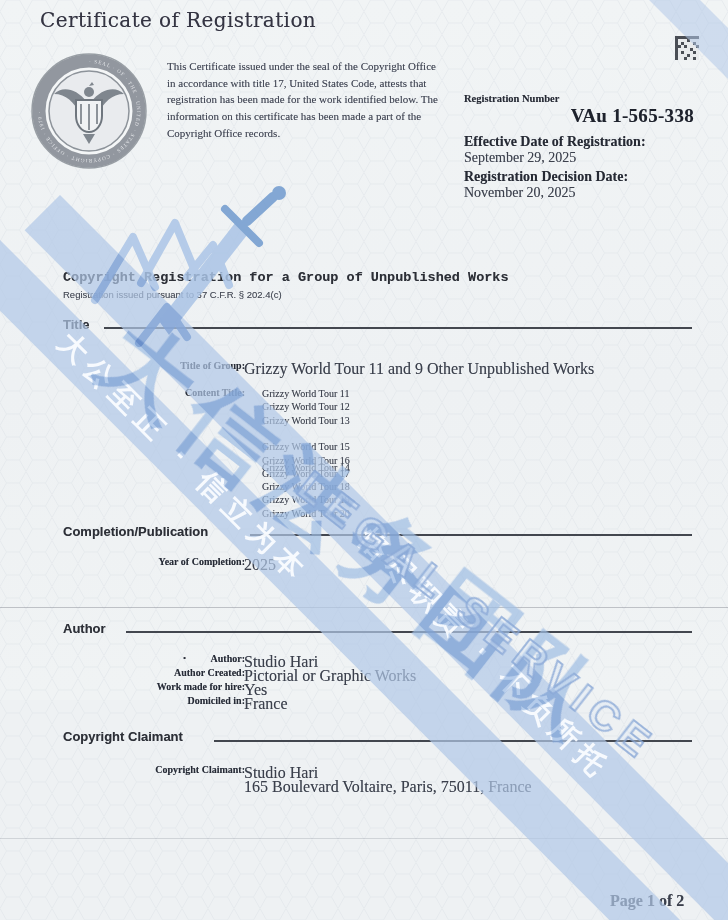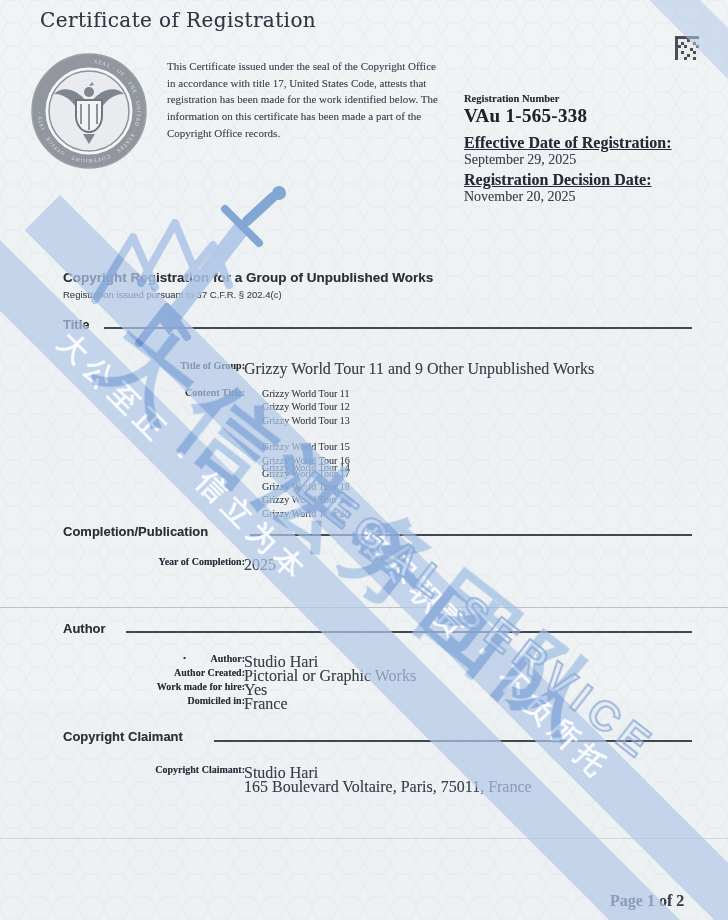--- a/index.html
+++ b/index.html
@@ -7,27 +7,27 @@
   .page{position:absolute;inset:0;width:728px;height:700px;background:linear-gradient(180deg,#f1f4f5 0%,#eef1f3 55%,#f0f3f4 100%);}
   .texture{position:absolute;left:0;top:0;z-index:1;opacity:.5;}
   .content{position:absolute;inset:0;z-index:10;color:#363b47;}
   .content *{text-shadow:0 0 .6px rgba(70,75,90,.45);}
 
   .doc-title{position:absolute;left:40px;top:8px;font-family:"DejaVu Serif",serif;font-size:20px;letter-spacing:.4px;color:#343442;}
   .intro{position:absolute;left:167px;top:58px;width:278px;font-size:11px;line-height:1.52;color:#414654;}
 
   .regblock{position:absolute;left:464px;top:93px;width:230px;}
   .reg-label{font-size:10.5px;font-weight:bold;color:#262a34;}
-  .reg-number{font-size:19px;font-weight:bold;color:#1e222c;margin:1px 0 7px 0;letter-spacing:.3px;}
-  .reg-sub-label{font-size:16px;font-weight:bold;color:#262a34;margin-top:3px;text-decoration:underline;}
+  .reg-number{font-size:19px;font-weight:bold;color:#1e222c;margin:1px 0 7px 0;letter-spacing:.3px;text-align:right;}
+  .reg-sub-label{font-size:14px;font-weight:bold;color:#262a34;margin-top:3px;}
   .reg-sub-val{font-size:14px;color:#3c414d;}
 
   .qr{position:absolute;left:675px;top:36px;}
 
-  .main-heading{position:absolute;left:63px;top:270px;font-family:Liberation Sans, sans-serif;font-weight:bold;font-size:13.5px;color:#2c2f36;}
+  .main-heading{position:absolute;left:63px;top:270px;font-family:Liberation Mono, monospace;font-weight:bold;font-size:13.5px;color:#2c2f36;}
   .sub-heading{position:absolute;left:63px;top:289px;font-family:"Liberation Sans",sans-serif;font-size:9.5px;color:#464b56;}
 
   .sec-head{position:absolute;font-family:"Liberation Sans",sans-serif;font-weight:bold;font-size:13px;color:#2c2f36;}
   .rule{position:absolute;height:2px;background:#43474f;}
 
   .lbl{position:absolute;left:40px;width:205px;text-align:right;font-size:10px;font-weight:bold;color:#262b36;}
   .val{position:absolute;left:244px;font-size:16px;color:#3b404c;}
   .ctitle{position:absolute;left:262px;font-size:10px;color:#3b404c;line-height:13.3px;white-space:pre;}
   .bullet{position:absolute;left:183px;font-size:9px;color:#2a2e38;}
 

